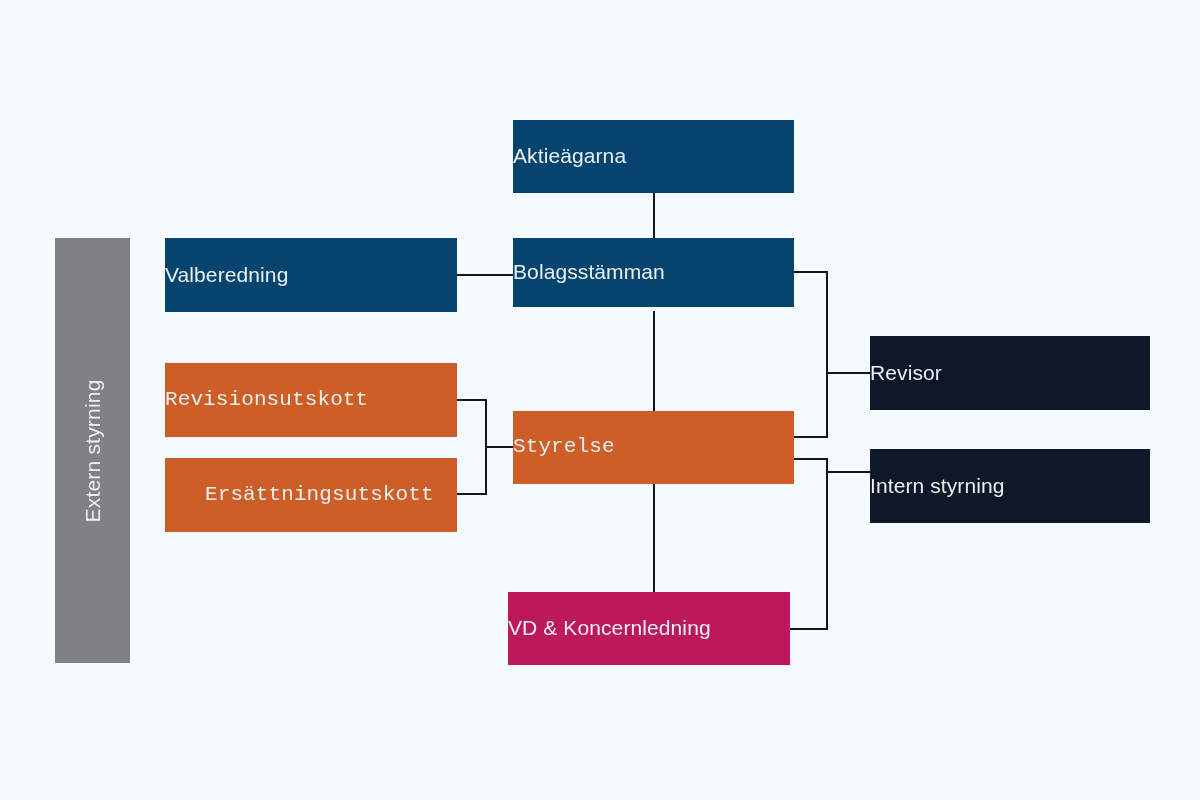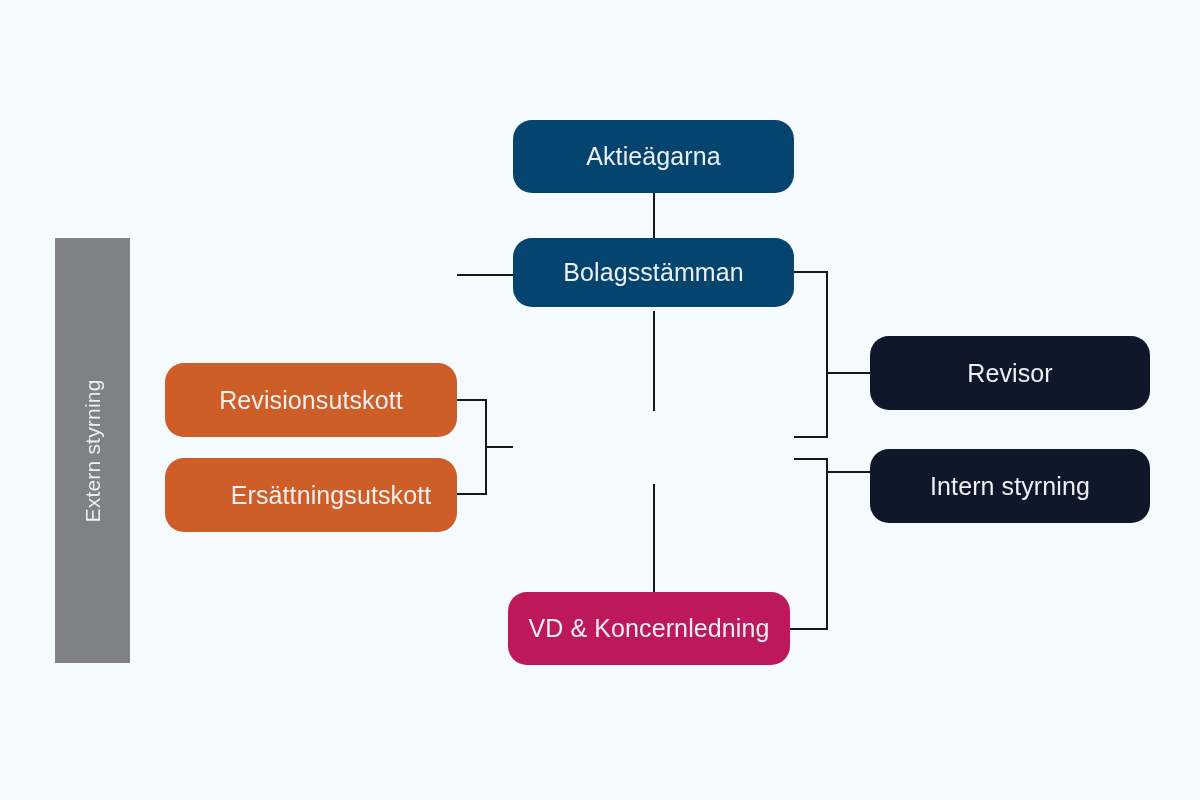--- a/index.html
+++ b/index.html
@@ -16,33 +16,31 @@
   #stage {
     position: relative;
     width: 1200px;
     height: 800px;
     background: #f5fafe;
   }
   .node {
     position: absolute;
     display: flex;
     align-items: center;
-    justify-content: center;
     box-sizing: border-box;
     color: #edeff1;
-    font-size: 25px;
+    font-size: 21px;
     font-weight: 400;
     letter-spacing: 0.1px;
     text-align: center;
     line-height: 1.15;
     z-index: 3;
-    border-radius: 19px;
   }
   .node.navy   { background: #05446e; }
-  .node.orange { background: #ce5e28; }
+  .node.orange { background: #ce5e28; font-family: Liberation Mono, monospace; }
   .node.blue   { background: #be185d; }
   .node.gray   { background: #0f172a; }
 
   #band {
     position: absolute;
     left: 55px;
     top: 238px;
     width: 75px;
     height: 425px;
     background: #7f8185;
@@ -104,29 +102,35 @@
   </div>
 
   <div class="node navy" style="left:513px; top:120px; width:281px; height:73px;">
     <span>Aktieägarna</span>
   </div>
 
   <div class="node navy" style="left:513px; top:238px; width:281px; height:69px;">
     <span>Bolagsstämman</span>
   </div>
 
+  <div class="node navy" style="left:165px; top:238px; width:292px; height:74px;">
+    <span>Valberedning</span>
+  </div>
 
   <div class="node orange" style="left:165px; top:363px; width:292px; height:74px;">
     <span>Revisionsutskott</span>
   </div>
 
   <div class="node orange" style="left:165px; top:458px; width:292px; height:74px;padding-left:40px;">
     <span>Ersättningsutskott</span>
   </div>
 
+  <div class="node orange" style="left:513px; top:411px; width:281px; height:73px;">
+    <span>Styrelse</span>
+  </div>
 
   <div class="node blue" style="left:508px; top:592px; width:282px; height:73px;">
     <span>VD &amp; Koncernledning</span>
   </div>
 
   <div class="node gray" style="left:870px; top:336px; width:280px; height:74px;">
     <span>Revisor</span>
   </div>
 
   <div class="node gray" style="left:870px; top:435px; width:280px; height:74px;margin-top:14px;">

